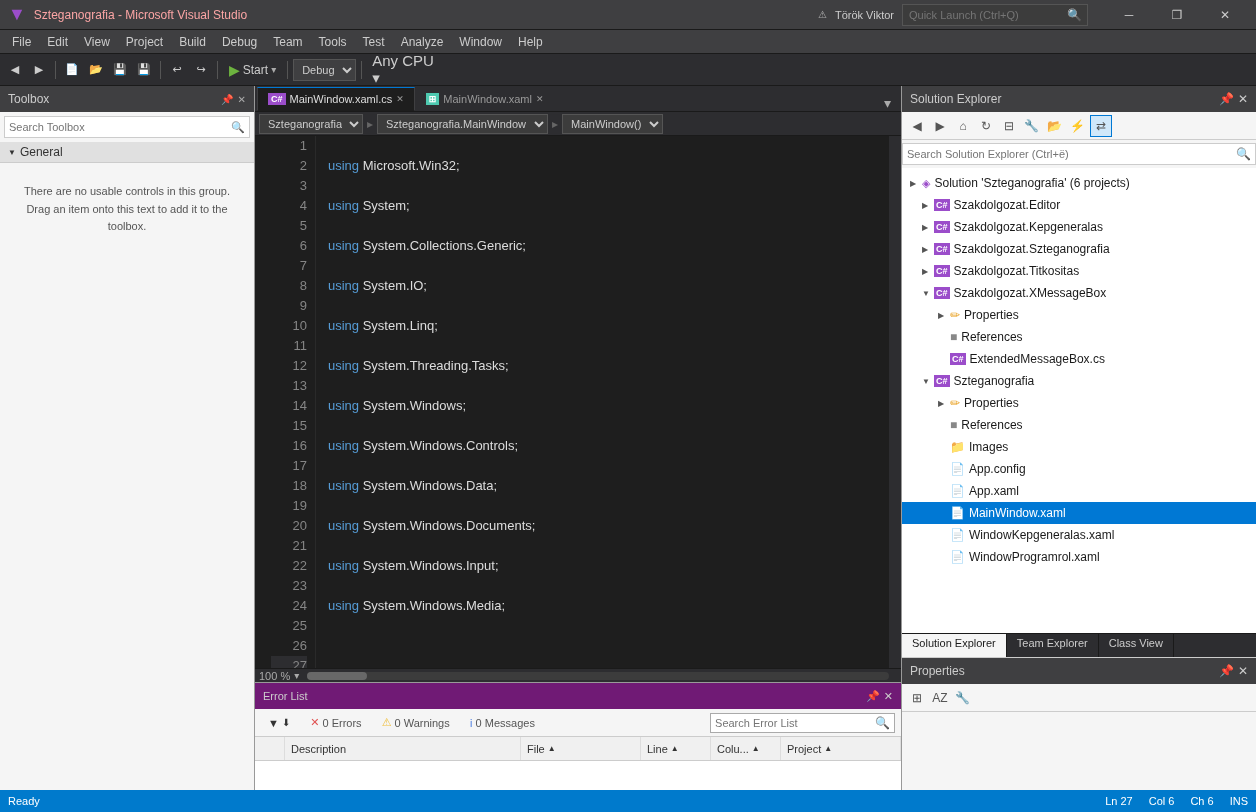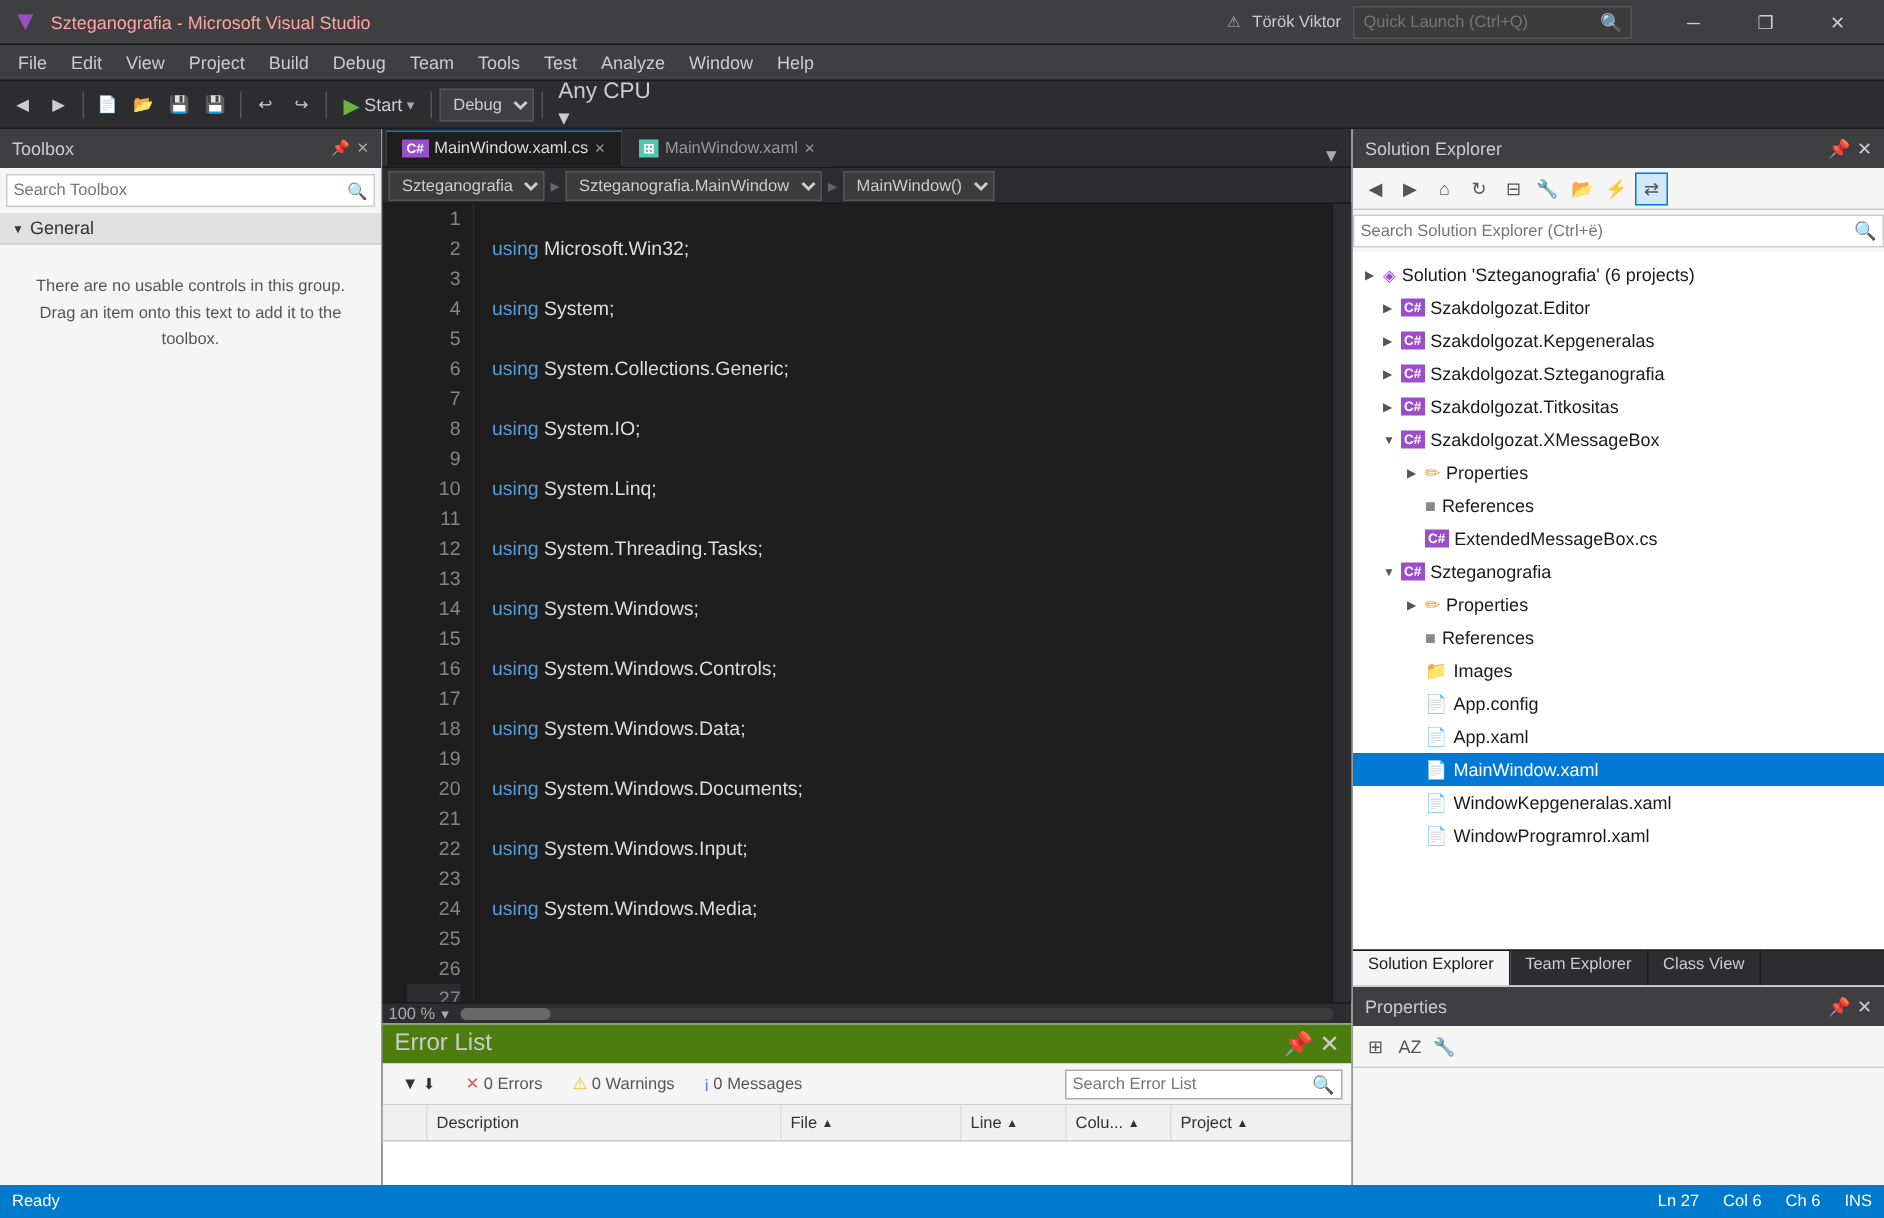--- a/index.html
+++ b/index.html
@@ -236,27 +236,27 @@
 
     
     #error-list-panel {
       height: 130px;
       background: #f5f5f5;
       border-top: 1px solid #999;
       display: flex;
       flex-direction: column;
     }
     #error-list-header {
-      background: #4d7c0f;
+      background: #701a75;
       color: #ccc;
       display: flex;
       align-items: center;
       justify-content: space-between;
       padding: 4px 8px;
-      font-size: 16px;
+      font-size: 11px;
       height: 26px;
     }
     #error-list-toolbar {
       background: #f5f5f5;
       display: flex;
       align-items: center;
       padding: 3px 6px;
       gap: 6px;
       border-bottom: 1px solid #ccc;
       height: 28px;

